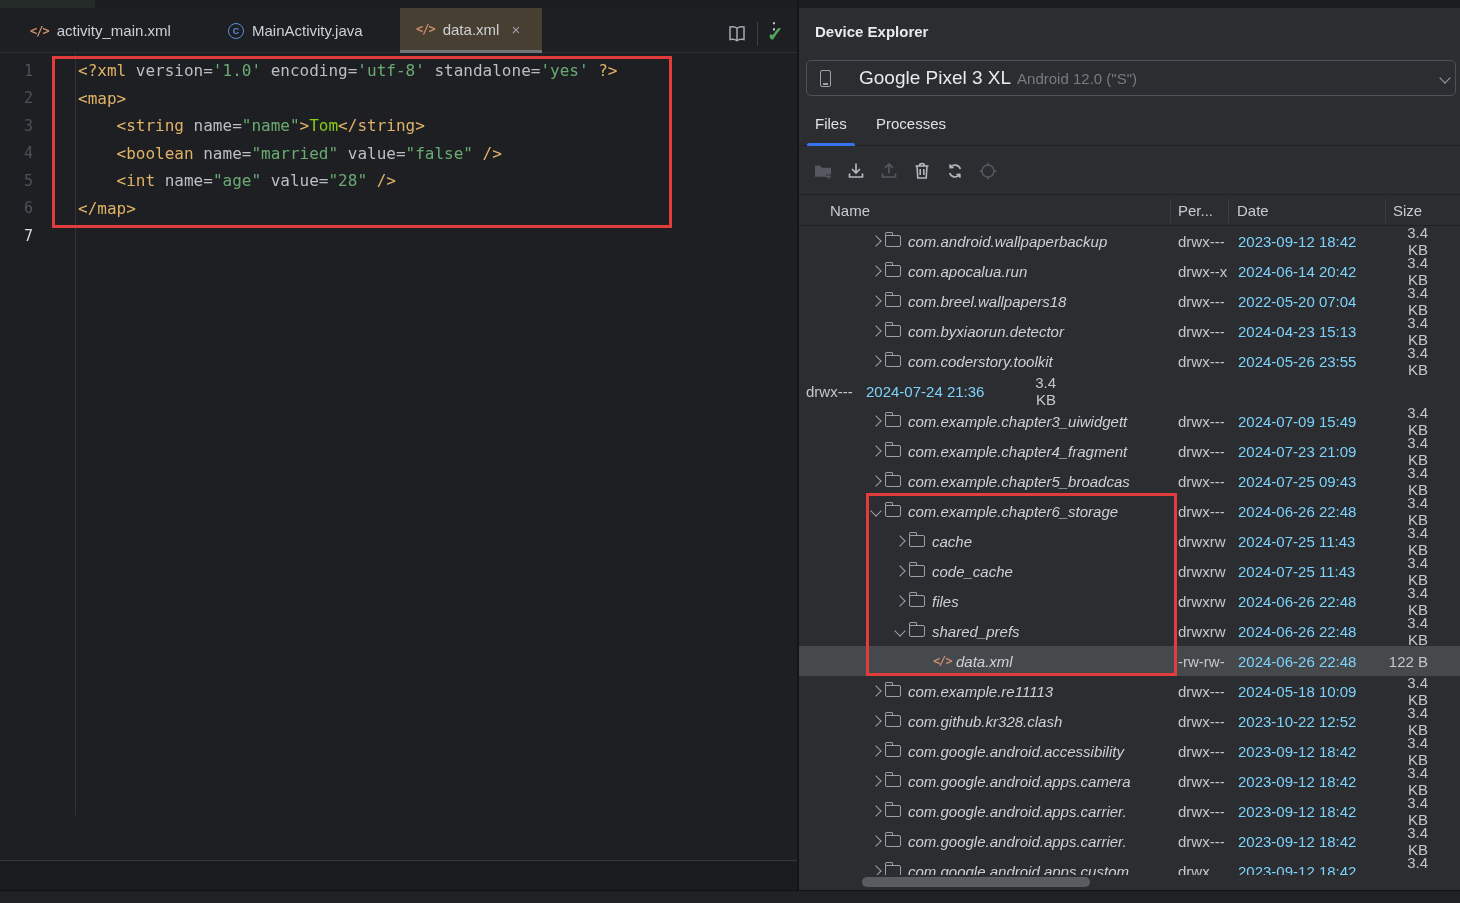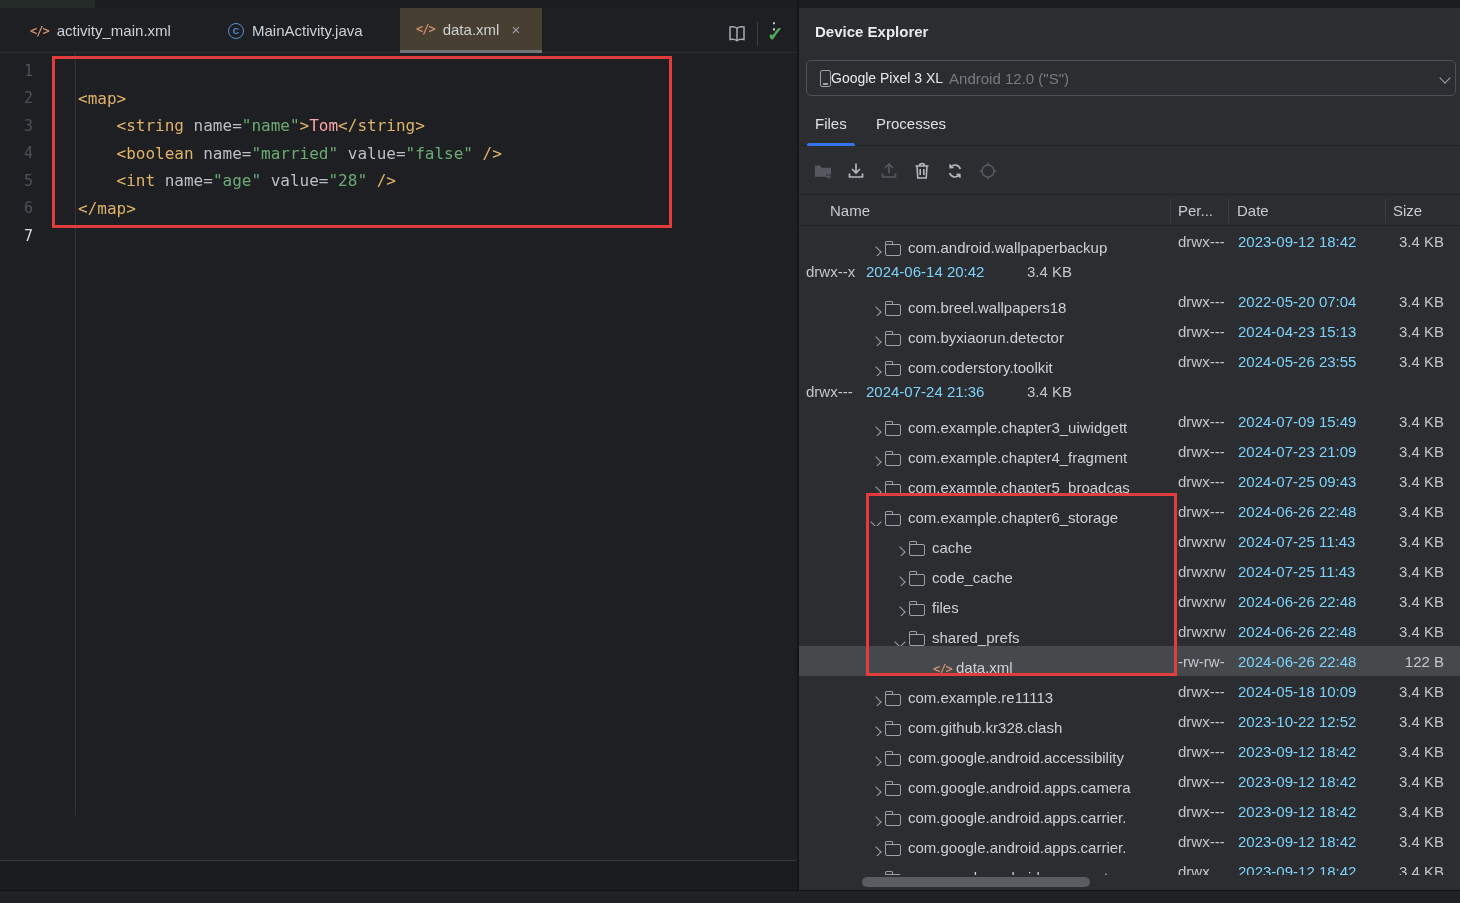--- a/index.html
+++ b/index.html
@@ -32,21 +32,21 @@
   #code-area { position:absolute; left:0; top:45px; width:797px; height:762px; padding-top:4px; }
   .code-line { display:flex; height:27.5px; align-items:center; }
   .ln { width:33px; text-align:right; font-family:"DejaVu Sans Mono", monospace;
     font-size:15px; color:#4e5258; flex:0 0 33px; }
   .ln.active { color:#d6d8dc; }
   .code-text { white-space:pre; font-family:"DejaVu Sans Mono", monospace; font-size:16px;
     margin-left:45px; color:#bcbec4; }
   .tok-tag { color:var(--xml-tag); }
   .tok-attr { color:#bcbec4; }
   .tok-str { color:var(--xml-string); }
-  .tok-plain { color:#fca5a5; }
+  .tok-plain { color:#84cc16; }
 
   #editor-actions { position:absolute; left:726px; top:14px; display:flex; align-items:center; gap:9px; }
   #editor-actions .vsep { width:1px; height:24px; background:#3c3e42; }
   .check-glyph { color:var(--check-green); font-size:20px; font-weight:bold; }
 
   #editor-red-rect { left:52px; top:48px; width:620px; height:172px;
     border:3px solid var(--annotation-red); pointer-events:none; z-index:20; }
 
   #editor-bottom-divider { left:0; top:852px; width:797px; height:1px; background:#35373b; }
   #editor-bottom-fill { left:0; top:853px; width:797px; height:29px; background:#1a1b1e; }
@@ -59,21 +59,21 @@
   #dp-top { position:absolute; left:0; top:0; width:661px; height:8px; background:#1b1d1f; }
   #dp-header { position:absolute; left:0; top:8px; width:661px; height:46px; display:flex; align-items:center; }
   #dp-title { margin-left:16px; color:#e8eaed; font-weight:bold; font-size:15px; }
 
   #device-select { position:absolute; left:7px; top:60px; width:650px; height:36px;
     border:1px solid #4e5157; border-radius:5px; background:#2b2d30;
     display:flex; align-items:center; cursor:default; }
   .phone-icon { width:11px; height:17px; border:1.5px solid #9da0a8; border-radius:2px;
     margin-left:13px; position:relative; }
   .phone-icon::after { content:""; position:absolute; left:2px; bottom:1px; right:2px; height:1.5px; background:#9da0a8; }
-  #device-name { margin-left:0; color:#e8eaed; font-size:14px; }
+  #device-name { margin-left:28px; color:#e8eaed; font-size:19px; }
   #device-os { margin-left:6px; color:#787b80; font-size:15px; }
   .chev { width:8px; height:8px; border-right:1.6px solid #9da0a8; border-bottom:1.6px solid #9da0a8; display:inline-block; }
   .chev.down { transform:rotate(45deg); }
   .chev.right { transform:rotate(-45deg); }
   #select-chevron { position:absolute; right:6px; top:13px; }
 
   #dp-tabs { position:absolute; left:0; top:100px; width:661px; height:46px; border-bottom:1px solid #1f2123; }
   .dp-tab { position:absolute; top:0; height:46px; display:flex; align-items:center;
     color:#dfe1e5; font-size:15px; cursor:default; }
   .dp-tab .underline { position:absolute; left:-8px; right:-8px; bottom:0; height:3px;
@@ -87,24 +87,24 @@
 
   #dp-colhead { position:absolute; left:0; top:196px; width:661px; height:30px;
     border-bottom:1px solid #1f2123; color:#c9cbd0; font-size:15px; }
   #dp-colhead .col { position:absolute; top:0; height:30px; line-height:29px; overflow:hidden; white-space:nowrap; }
   #dp-colhead .sep { position:absolute; top:3px; height:24px; width:1px; background:#3a3d41; }
 
   #dp-rows { position:absolute; left:0; top:226px; width:661px; height:649px; overflow:hidden; }
   .tr { position:relative; width:661px; height:30px; display:flex; align-items:center;
     color:#ced0d6; font-size:15px; cursor:default; }
   .tr.selected { background:var(--selected-row); }
-  .cell-name { flex:0 0 372px; display:flex; align-items:flex-end; height:30px; overflow:hidden; white-space:nowrap; }
+  .cell-name { flex:0 0 372px; display:flex; align-items:center; height:30px; overflow:hidden; white-space:nowrap;font-style:italic; }
   .cell-perm { flex:0 0 58px; padding-left:7px; overflow:hidden; white-space:nowrap; color:#c4c6cb; }
   .cell-date { flex:0 0 157px; padding-left:9px; overflow:hidden; white-space:nowrap; color:#7dd3fc; }
-  .cell-size { flex:0 0 74px; text-align:right; padding-right:16px; color:#c4c6cb; }
+  .cell-size { flex:0 0 74px; text-align:right; padding-right:32px; color:#c4c6cb; }
   .indent { flex:0 0 auto; height:1px; }
   .twisty { flex:0 0 18px; display:flex; align-items:center; justify-content:center; }
   .folder-icon { flex:0 0 16px; height:12px; border:1.5px solid #9da0a8; border-radius:2px;
     position:relative; margin-right:7px; }
   .folder-icon::before { content:""; position:absolute; left:-1px; top:-4px; width:6px; height:3px;
     border:1.5px solid #9da0a8; border-bottom:none; border-radius:2px 2px 0 0; }
   .xml-file-icon { flex:0 0 23px; font-family:"DejaVu Sans Mono", monospace; font-weight:bold;
     font-size:12px; color:var(--icon-orange); letter-spacing:-1px; }
 
   #tree-red-rect { left:67px; top:493px; width:311px; height:183px;
@@ -143,20 +143,21 @@
           <span>data.xml</span>
           <span class="tab-close">×</span>
         </div>
       </div>
     <div id="tab-overflow">⋮</div>
 
     <div id="gutter-line"></div>
     <div id="code-area">
         <div class="code-line">
           <span class="ln">1</span>
+          <span class="code-text"><span class="tok-tag">&lt;?xml </span><span class="tok-attr">version=</span><span class="tok-str">'1.0'</span><span class="tok-attr"> encoding=</span><span class="tok-str">'utf-8'</span><span class="tok-attr"> standalone=</span><span class="tok-str">'yes'</span><span class="tok-tag"> ?&gt;</span></span>
         </div>
         <div class="code-line">
           <span class="ln">2</span>
           <span class="code-text"><span class="tok-tag">&lt;map&gt;</span></span>
         </div>
         <div class="code-line">
           <span class="ln">3</span>
           <span class="code-text"><span class="tok-plain">    </span><span class="tok-tag">&lt;string </span><span class="tok-attr">name=</span><span class="tok-str">"name"</span><span class="tok-tag">&gt;</span><span class="tok-plain">Tom</span><span class="tok-tag">&lt;/string&gt;</span></span>
         </div>
         <div class="code-line">
@@ -277,20 +278,28 @@
               <span class="chev right"></span>
             </span>
             <span class="folder-icon"></span>
             <span>com.android.wallpaperbackup</span>
           </div>
           <div class="cell-perm">drwx---</div>
           <div class="cell-date">2023-09-12 18:42</div>
           <div class="cell-size">3.4 KB</div>
         </div>
         <div class="tr">
+          <div class="cell-name">
+            <span class="indent" style="width: 68px;"></span>
+            <span class="twisty">
+              <span class="chev right"></span>
+            </span>
+            <span class="folder-icon"></span>
+            <span>com.apocalua.run</span>
+          </div>
           <div class="cell-perm">drwx--x</div>
           <div class="cell-date">2024-06-14 20:42</div>
           <div class="cell-size">3.4 KB</div>
         </div>
         <div class="tr">
           <div class="cell-name">
             <span class="indent" style="width: 68px;"></span>
             <span class="twisty">
               <span class="chev right"></span>
             </span>

